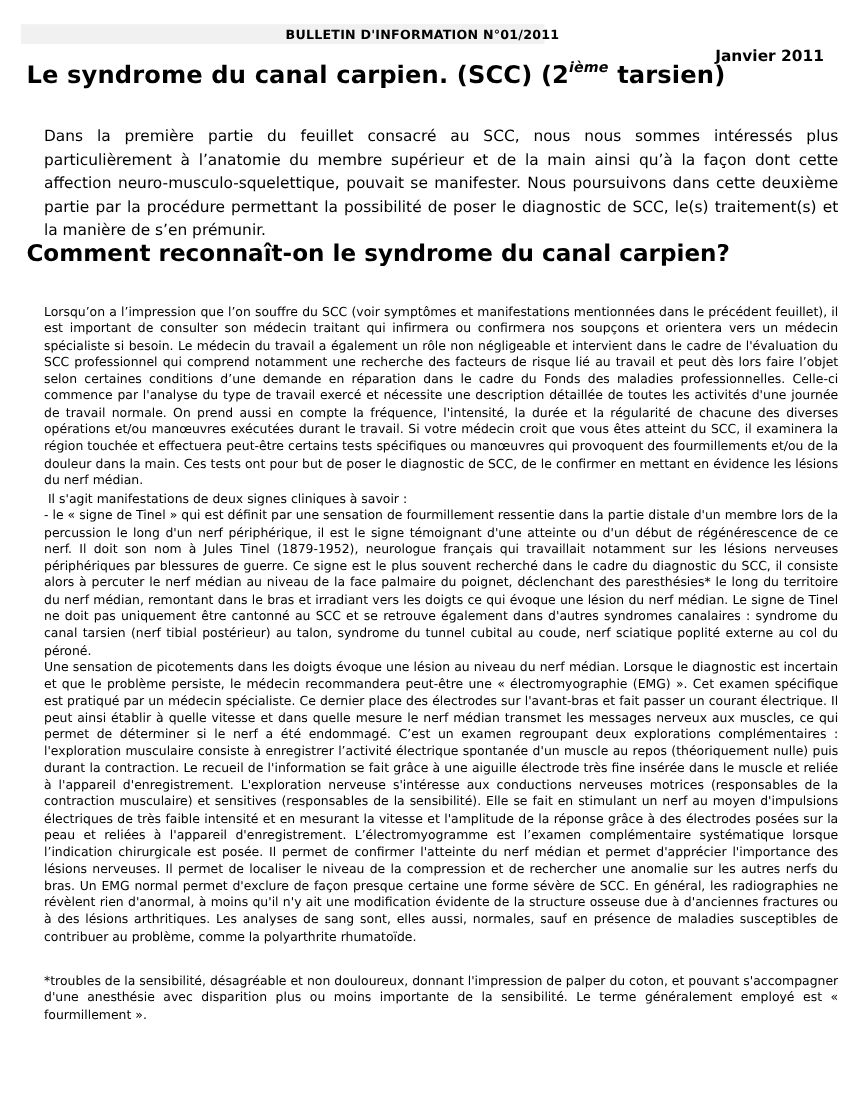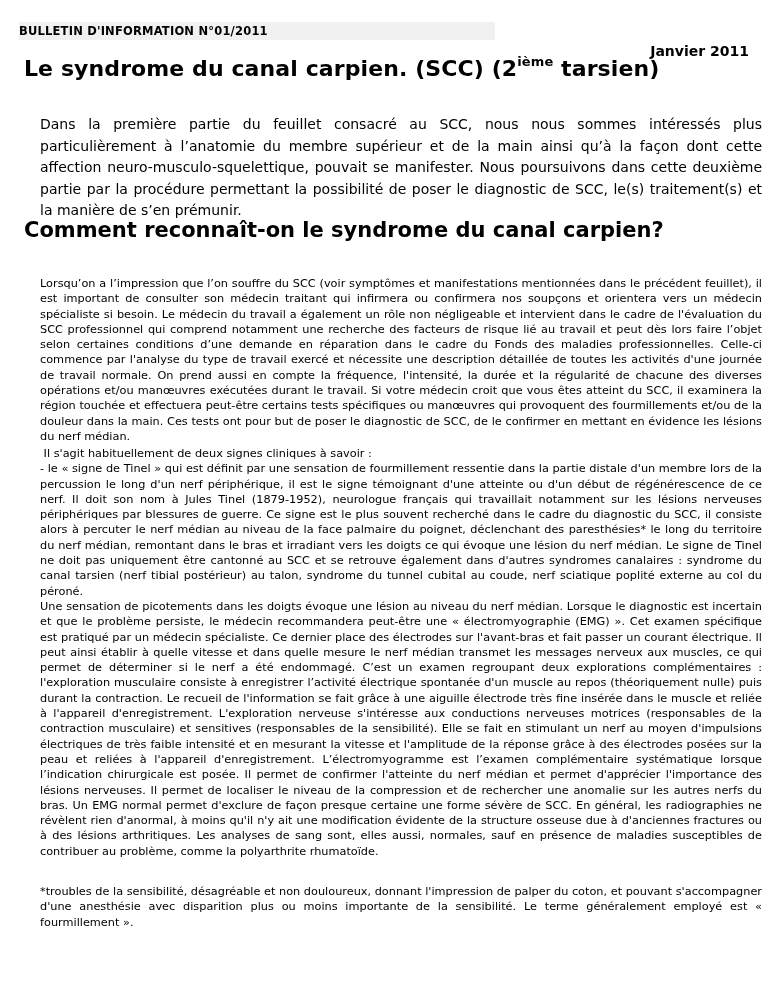--- a/index.html
+++ b/index.html
@@ -6,33 +6,33 @@
   body {
     width: 768px; height: 994px; overflow: hidden; position: relative;
     font-family: "DejaVu Sans", sans-serif; color: #000;
   }
   .bulletin-bar {
     position: absolute; left: 19px; top: 22px; width: 476px; height: 18px;
     background: #f1f1f1;
   }
   .bulletin {
     position: absolute; left: 19px; top: 22px; width: 476px; height: 18px;
-    font-size: 11.5px; font-weight: bold; line-height: 18px;
+    font-size: 11.5px; font-weight: bold; text-align: center; line-height: 18px;
     letter-spacing: 0.2px;
   }
   .date {
     position: absolute; right: 19px; top: 43px;
     font-size: 14px; font-weight: bold;
   }
   .title {
     position: absolute; left: 24px; top: 56px;
     font-size: 22px; font-weight: bold; letter-spacing: 0.1px; margin: 0;
     white-space: nowrap;
   }
-  .title sup { font-size: 13px; vertical-align: 10px; line-height: 0; }
+  .title sup { font-size: 13px; vertical-align: 10px; line-height: 0; font-style: italic; }
   .intro {
     position: absolute; left: 24px; top: 98px; width: 722px;
     font-size: 14px; line-height: 21.5px; text-align: justify; margin: 16px;
   }
   .section-title {
     position: absolute; left: 24px; top: 218px;
     font-size: 21px; font-weight: bold; margin: 0; white-space: nowrap;
   }
   .body-text {
     position: absolute; left: 24px; width: 722px;
@@ -52,18 +52,18 @@
 
 <h1 class="title"><span>Le syndrome du canal carpien. (SCC)  (2</span><sup>ième</sup><span> tarsien)</span></h1>
 
 <p class="intro">Dans la première partie du feuillet consacré au SCC, nous nous sommes intéressés plus particulièrement à l’anatomie du membre supérieur et de la main ainsi qu’à la façon dont cette affection neuro-musculo-squelettique, pouvait se manifester. Nous poursuivons dans cette deuxième partie par la procédure permettant la possibilité de poser le diagnostic de SCC, le(s) traitement(s) et la manière de s’en prémunir.</p>
 
 <h2 class="section-title">Comment reconnaît-on le syndrome du canal carpien?</h2>
 
 <p class="body-text p1">Lorsqu’on a l’impression que l’on souffre du SCC (voir symptômes et manifestations mentionnées dans le précédent feuillet), il est important de consulter son médecin traitant qui infirmera ou confirmera nos soupçons et orientera vers un médecin spécialiste si besoin. Le médecin du travail a également un rôle non négligeable et intervient dans le cadre de l'évaluation du SCC professionnel qui comprend notamment une recherche des facteurs de risque lié au travail et peut dès lors faire l’objet selon certaines conditions d’une demande en réparation dans le cadre du Fonds des maladies professionnelles. Celle-ci commence par l'analyse du type de travail exercé et nécessite une description détaillée de toutes les activités d'une journée de travail normale. On prend aussi en compte la fréquence, l'intensité, la durée et la régularité de chacune des diverses opérations et/ou manœuvres exécutées durant le travail. Si votre médecin croit que vous êtes atteint du SCC, il examinera la région touchée et effectuera peut-être certains tests spécifiques ou manœuvres qui provoquent des fourmillements et/ou de la douleur dans la main. Ces tests ont pour but de poser le diagnostic de SCC, de le confirmer en mettant en évidence les lésions du nerf médian.</p>
 
 <div class="body-text p2">
-  <div style="white-space:pre-wrap;"> Il s'agit habituellement de deux signes cliniques à savoir :</div>
+  <div style="white-space:pre-wrap;"> Il s'agit manifestations de deux signes cliniques à savoir :</div>
   <div>- le « signe de Tinel » qui est définit par une sensation de fourmillement ressentie dans la partie distale d'un membre lors de la percussion le long d'un nerf périphérique, il est le signe témoignant d'une atteinte ou d'un début de régénérescence de ce nerf. Il doit son nom à Jules Tinel (1879-1952), neurologue français qui travaillait notamment sur les lésions nerveuses périphériques par blessures de guerre. Ce signe est le plus souvent recherché dans le cadre du diagnostic du SCC, il consiste alors à percuter le nerf médian au niveau de la face palmaire du poignet, déclenchant des paresthésies* le long du territoire du nerf médian, remontant dans le bras et irradiant vers les doigts ce qui évoque une lésion du nerf médian. Le signe de Tinel ne doit pas uniquement être cantonné au SCC et se retrouve également dans d'autres syndromes canalaires : syndrome du canal tarsien (nerf tibial postérieur) au talon, syndrome du tunnel cubital au coude, nerf sciatique poplité externe au col du péroné.</div>
   <div>Une sensation de picotements dans les doigts évoque une lésion au niveau du nerf médian.  Lorsque le diagnostic est incertain et que le problème persiste, le médecin recommandera peut-être une « électromyographie (EMG) ». Cet examen spécifique est pratiqué par un médecin spécialiste. Ce dernier place des électrodes sur l'avant-bras et fait passer un courant électrique. Il peut ainsi établir à quelle vitesse et dans quelle mesure le nerf médian transmet les messages nerveux aux muscles, ce qui permet de déterminer si le nerf a été endommagé. C’est un examen regroupant deux explorations complémentaires : l'exploration musculaire consiste à enregistrer l’activité électrique spontanée d'un muscle au repos (théoriquement nulle) puis durant la contraction. Le recueil de l'information se fait grâce à une aiguille électrode très fine insérée dans le muscle et reliée à l'appareil d'enregistrement.  L'exploration nerveuse s'intéresse aux conductions nerveuses motrices (responsables de la contraction musculaire) et sensitives (responsables de la sensibilité). Elle se fait en stimulant un nerf au moyen d'impulsions électriques de très faible intensité et en mesurant la vitesse et l'amplitude de la réponse grâce à des électrodes posées sur la peau et reliées à l'appareil d'enregistrement. L’électromyogramme est l’examen complémentaire systématique lorsque l’indication chirurgicale est posée. Il permet de confirmer l'atteinte du nerf médian et permet d'apprécier l'importance des lésions nerveuses. Il permet de localiser le niveau de la compression et de rechercher une anomalie sur les autres nerfs du bras. Un EMG normal permet d'exclure de façon presque certaine une forme sévère de SCC. En général, les radiographies ne révèlent rien d'anormal, à moins qu'il n'y ait une modification évidente de la structure osseuse due à d'anciennes fractures ou à des lésions arthritiques. Les analyses de sang sont, elles aussi, normales, sauf en présence de maladies susceptibles de contribuer au problème, comme la polyarthrite rhumatoïde.</div>
 </div>
 
 <p class="body-text p3">*troubles de la sensibilité, désagréable et non douloureux, donnant l'impression de palper du coton, et pouvant s'accompagner d'une anesthésie  avec disparition plus ou moins importante de la sensibilité. Le terme généralement employé est « fourmillement ».</p>
 
 </body></html>

